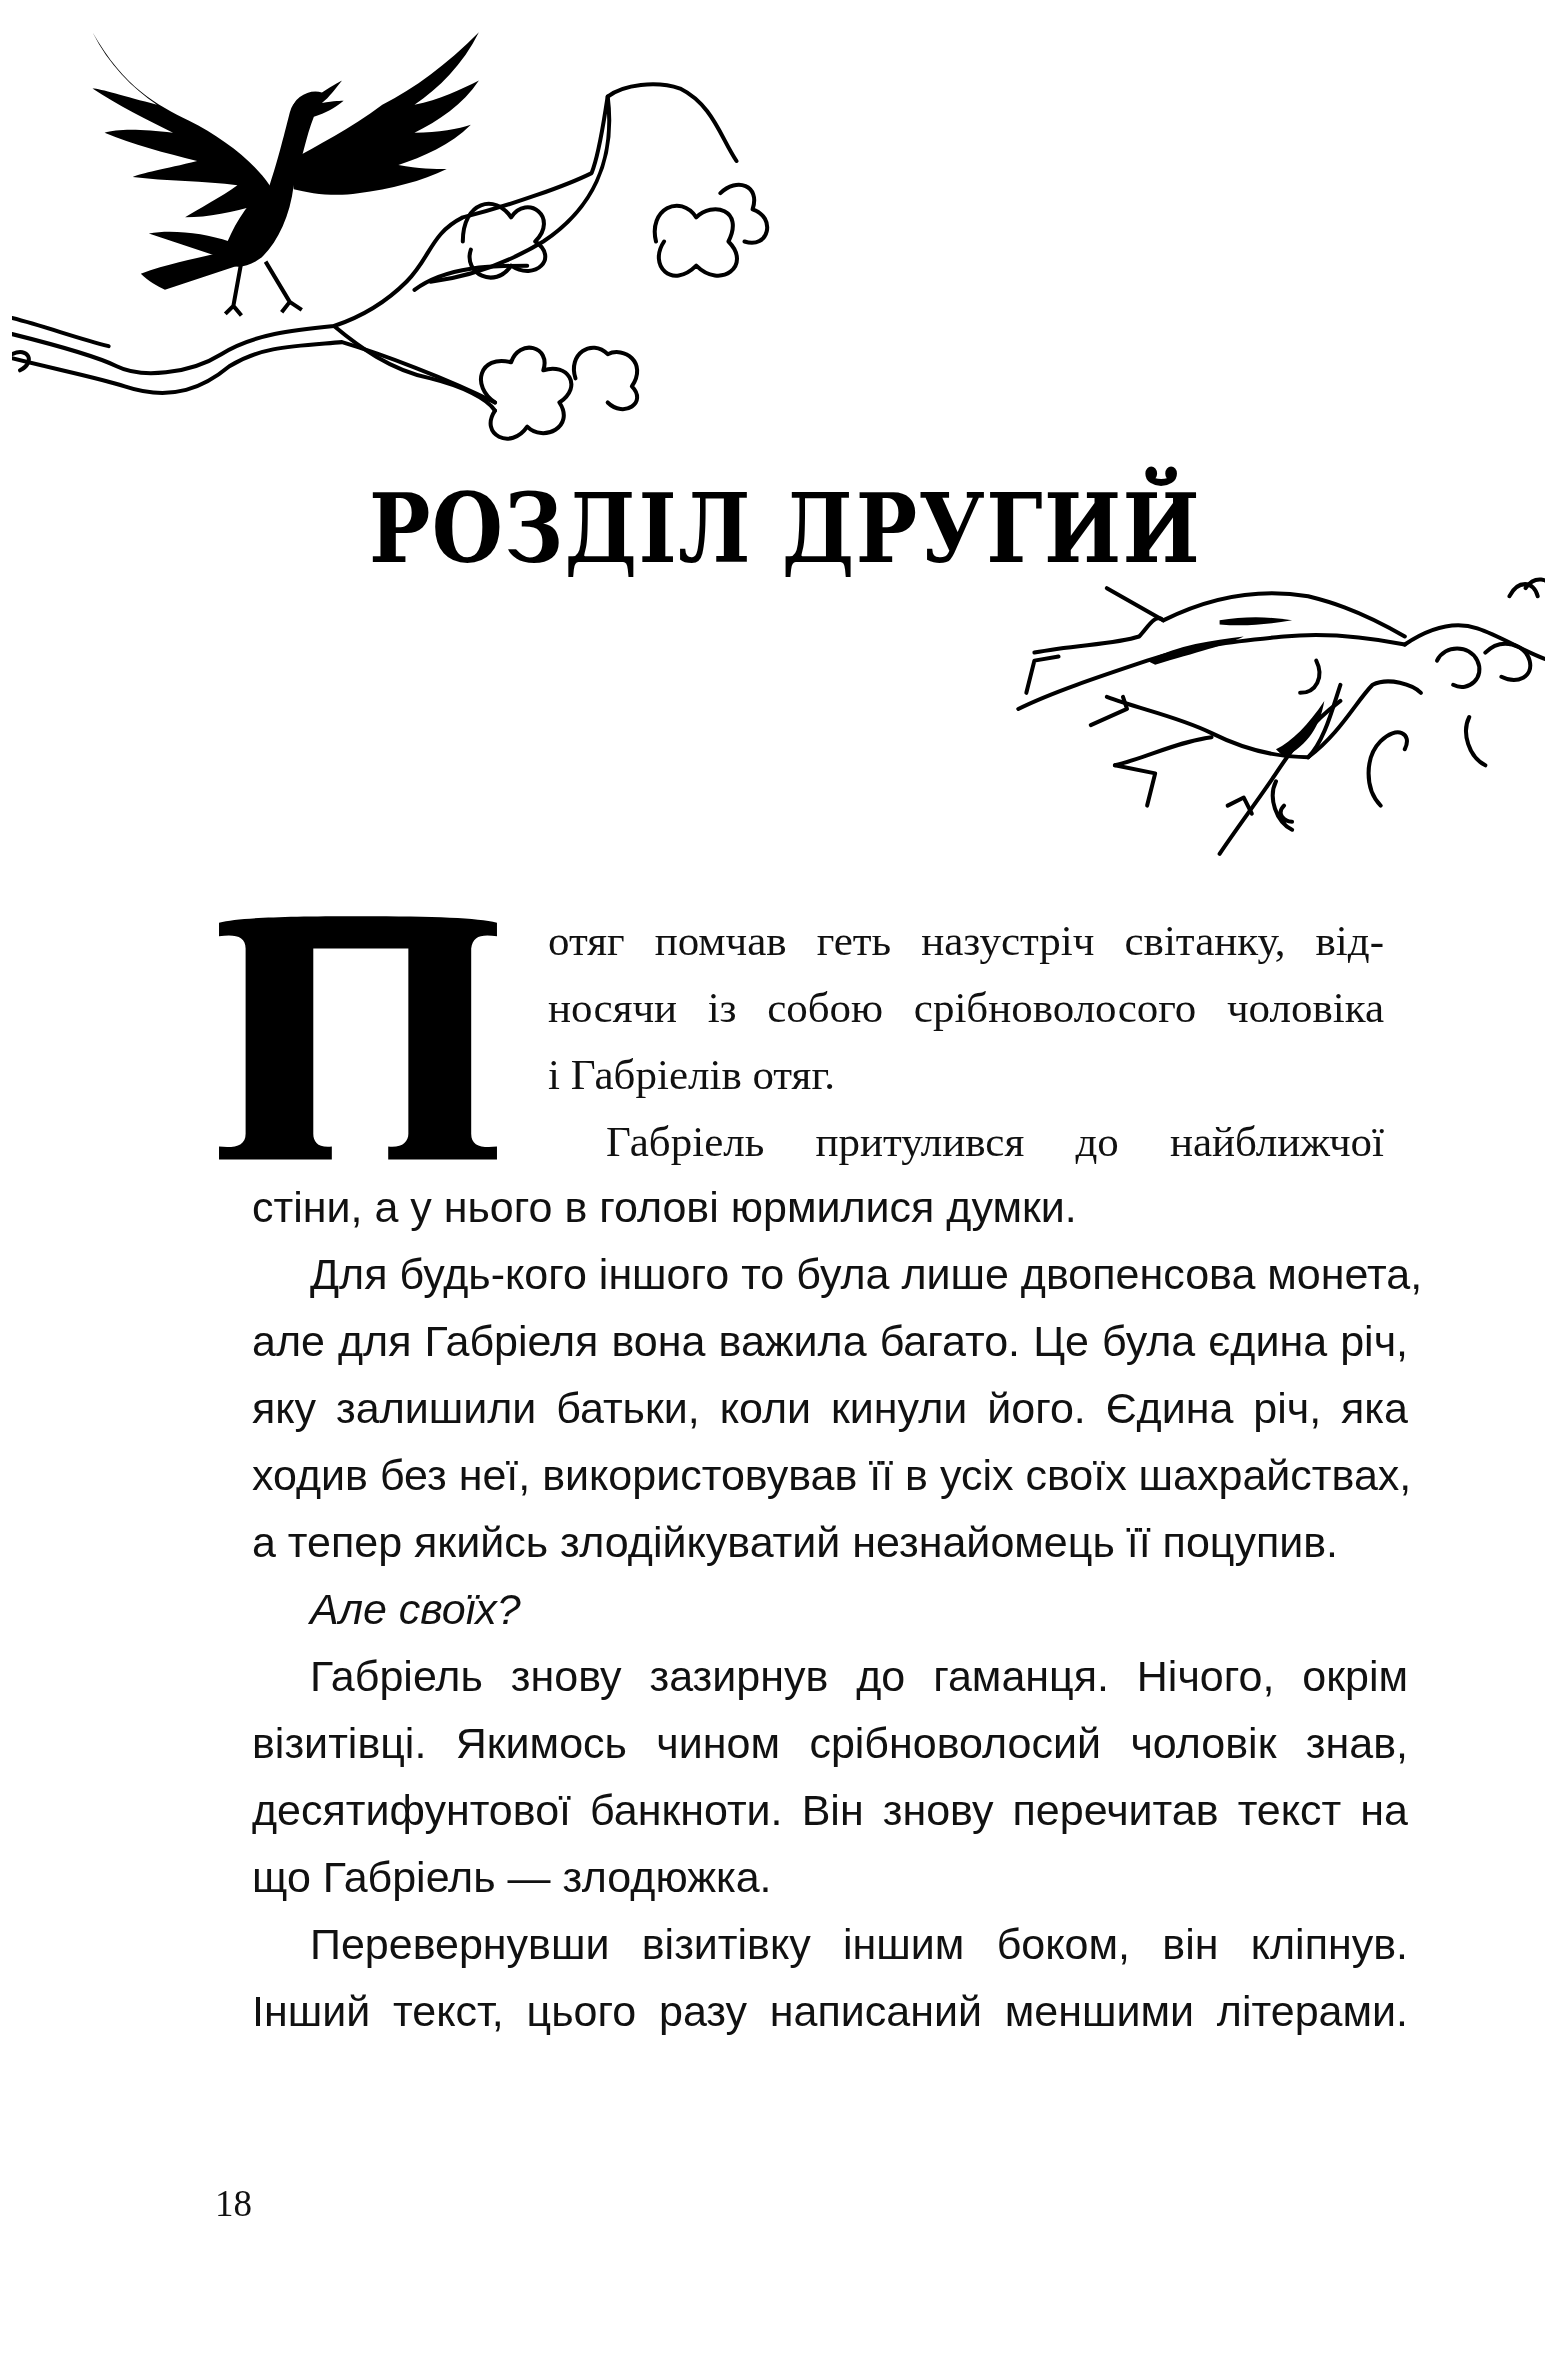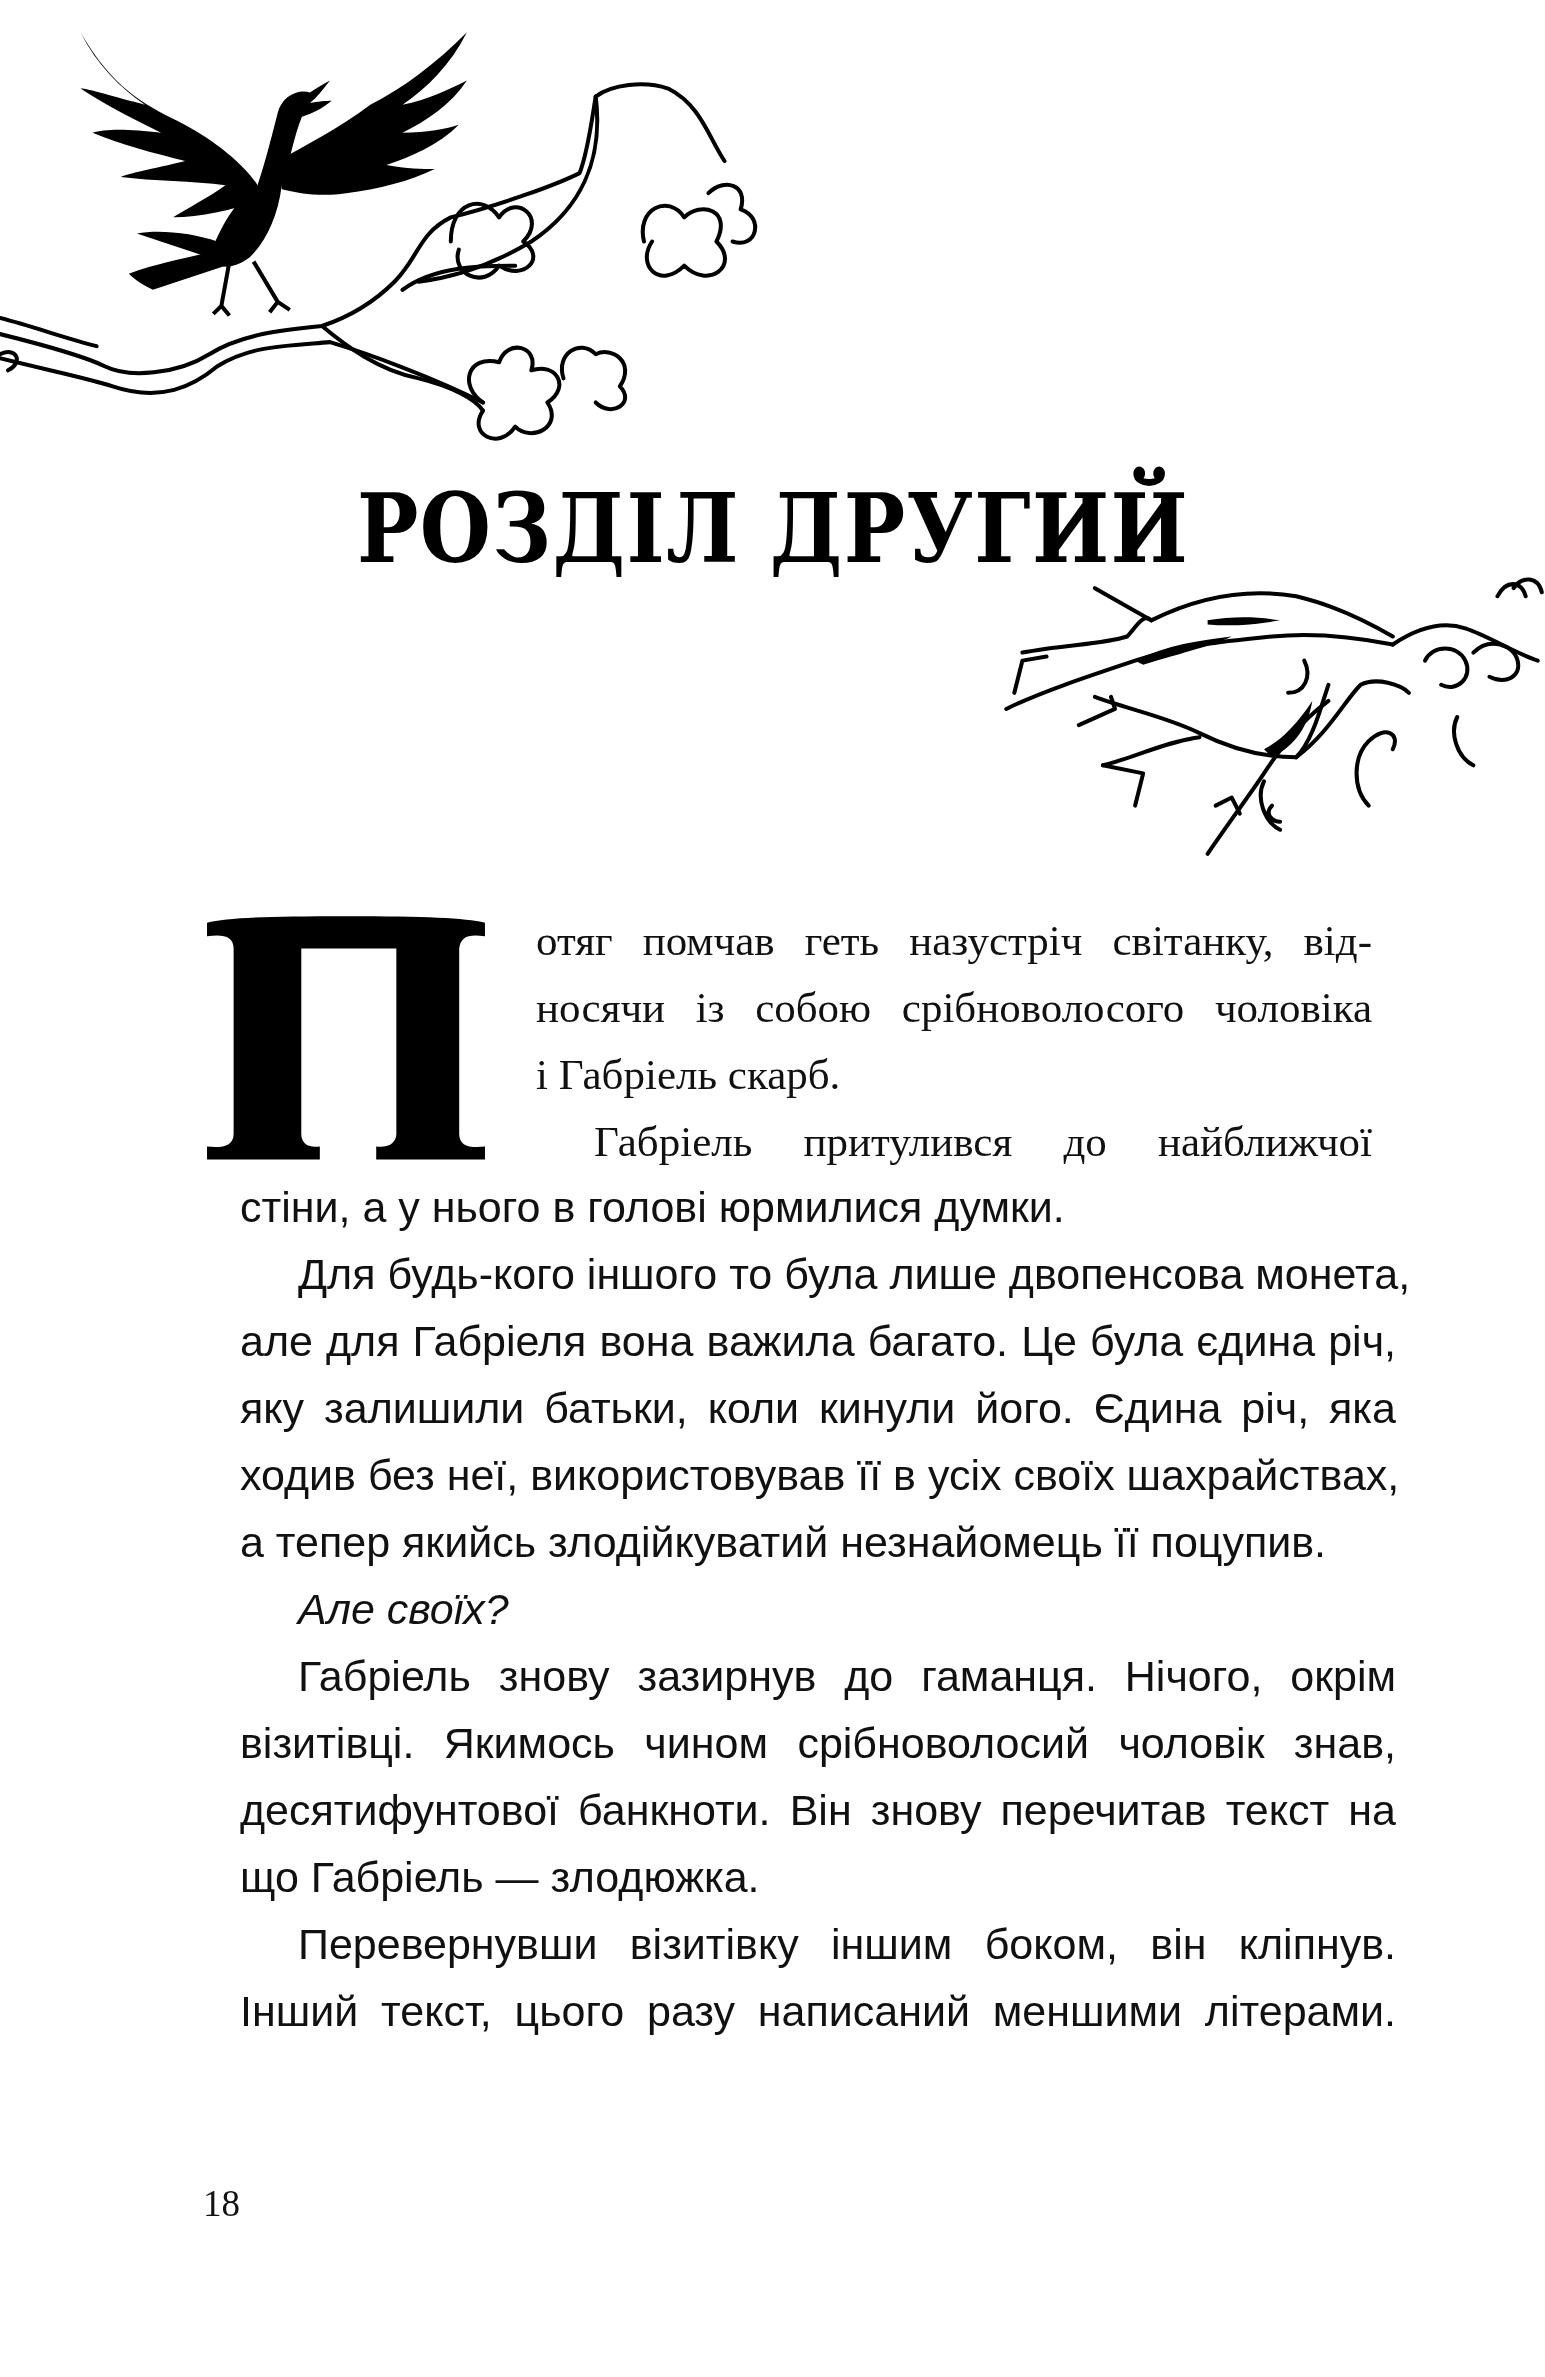--- a/index.html
+++ b/index.html
@@ -1,17 +1,17 @@
 <!DOCTYPE html>
 <html style="font-size:13px"><head>
 <meta charset="utf-8">
 <style>
   html, body { margin: 0; padding: 0; background: #ffffff; }
   body { width: 1546px; height: 2377px; position: relative; overflow: hidden; color: #111; }
-  .page { position: absolute; left: 0; top: 0; width: 1388px; height: 2377px; }
+  .page { position: absolute; left: 12px; top: 0; width: 1388px; height: 2377px; }
 
   .illus { position: absolute; }
   .illus-top { left: 0; top: 0; width: 805px; height: 483px; }
   .illus-right { left: 990px; top: 564px; width: 556px; height: 306px; }
 
   .chapter-title {
     position: absolute; left: 0; width: 1546px; top: 473px;
     text-align: center;
     font-family: "DejaVu Serif", serif;
     font-weight: bold;
@@ -126,21 +126,21 @@
   </svg>
 
   <svg class="drop-cap" viewBox="0 0 355 330" xmlns="http://www.w3.org/2000/svg">
     <path fill="#000" d="M5 28 C30 22 80 20 178 20 C276 20 325 22 350 28 L350 45 C330 42 320 45 318 60 L318 290 C318 305 330 308 350 306 L350 322 L215 322 L215 306 C232 308 240 300 240 290 L240 60 L122 60 L122 290 C122 300 128 308 145 306 L145 322 L5 322 L5 306 C25 308 38 305 38 290 L38 60 C38 45 25 42 5 45 Z"></path>
     <title>П</title>
   </svg>
 
   <div class="first-lines">
     <span class="line">отяг помчав геть назустріч світанку, від-</span>
     <span class="line">носячи із собою срібноволосого чоловіка</span>
-    <span class="line last">і Габріель скарб.</span>
+    <span class="line last">і Габріелів отяг.</span>
     <span class="line" style="padding-left:58px">Габріель притулився до найближчої</span>
   </div>
 
   <div class="body-text" style="top:1174px">
     <span class="line last">стіни, а у нього в голові юрмилися думки.</span>
 
     <span class="line indent">Для будь-кого іншого то була лише двопенсова монета,</span>
     <span class="line">але для Габріеля вона важила багато. Це була єдина річ,</span>
     <span class="line">яку залишили батьки, коли кинули його. Єдина річ, яка</span>
     <span class="line">ходив без неї, використовував її в усіх своїх шахрайствах,</span>

